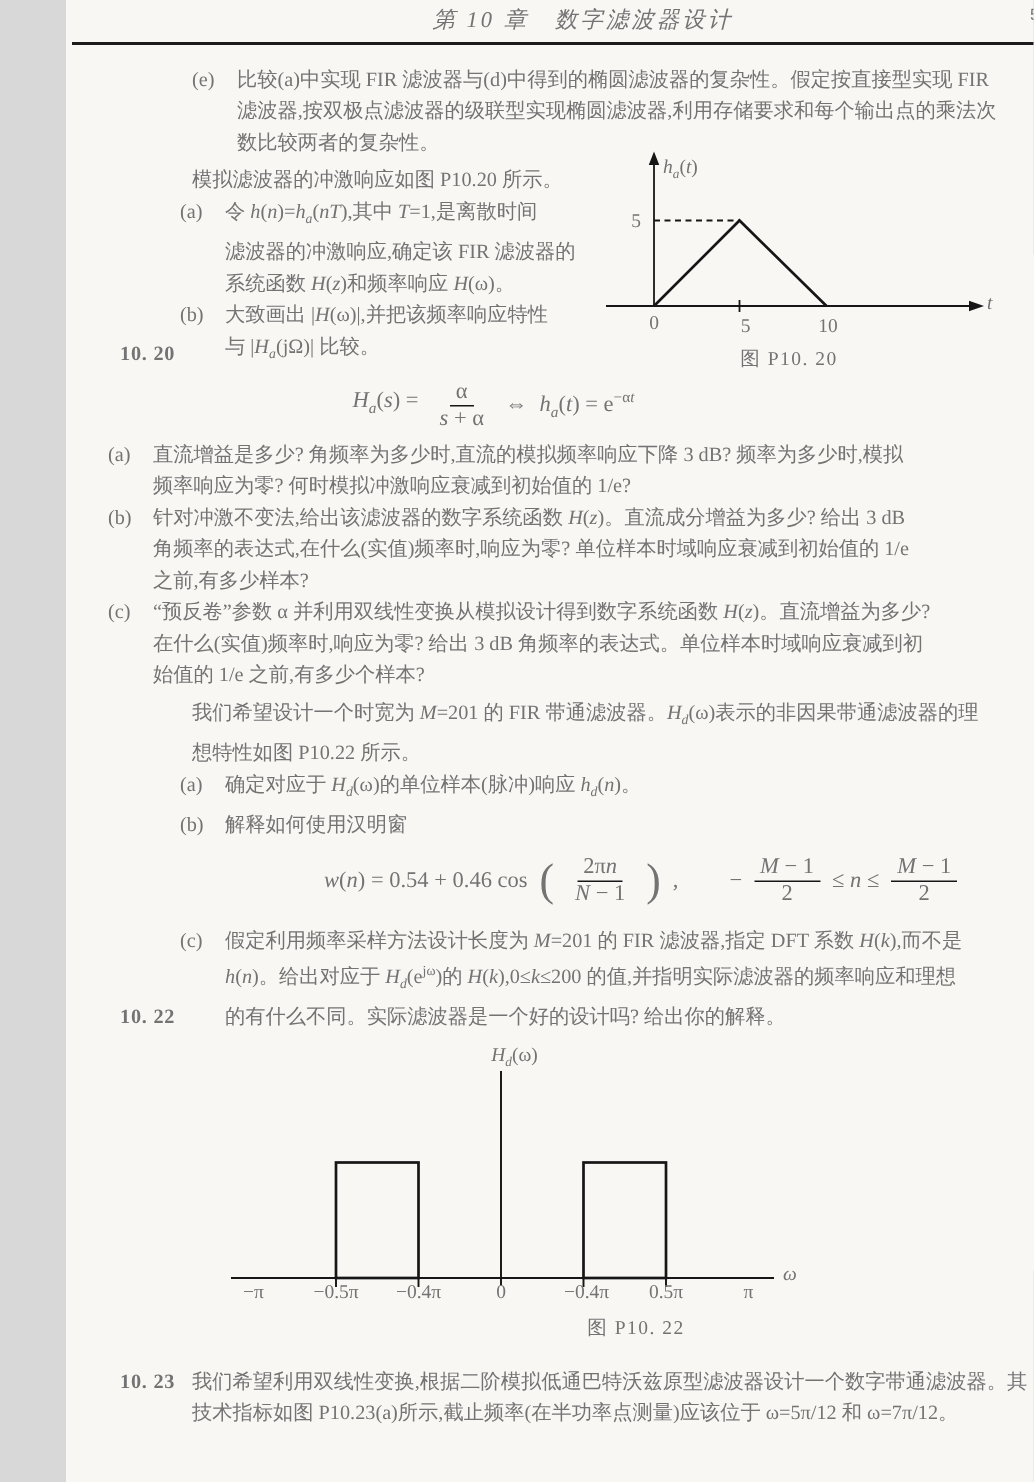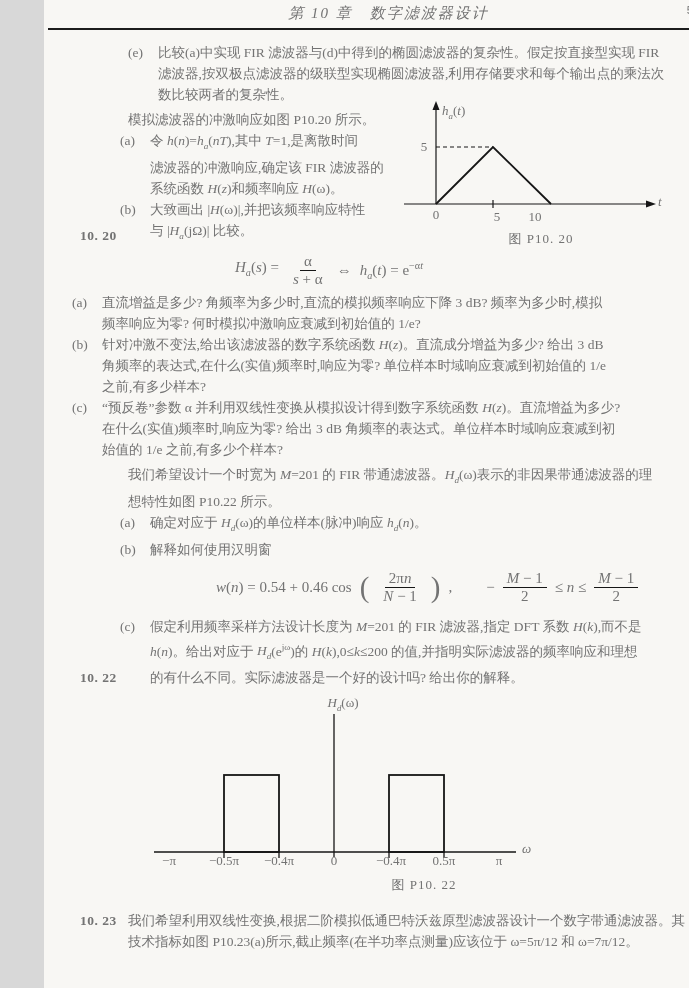--- a/index.html
+++ b/index.html
@@ -187,18 +187,18 @@
       <line x1="36" y1="104" x2="36" y2="8" stroke="#161616" stroke-width="1.2"></line>
       <polygon points="36,1 32.5,10 39.5,10" fill="#161616"></polygon>
       <polyline points="36,104 93,47 151,104" fill="none" stroke="#161616" stroke-width="1.8"></polyline>
       <line x1="36" y1="47" x2="93" y2="47" stroke="#161616" stroke-width="1.2" stroke-dasharray="4 3"></line>
       <line x1="93" y1="100" x2="93" y2="108" stroke="#161616" stroke-width="1.2"></line>
     </svg>
     <span class="flabel" style="left:42px;top:4px;"><i>h<sub>a</sub></i>(<i>t</i>)</span>
     <span class="flabel ctr" style="left:24px;top:40px;">5</span>
     <span class="flabel ctr" style="left:36px;top:108px;">0</span>
     <span class="flabel ctr" style="left:97px;top:110px;">5</span>
-    <span class="flabel ctr" style="left:135px;top:110px;">10</span>
+    <span class="flabel ctr" style="left:152px;top:110px;">10</span>
     <span class="flabel" style="left:258px;top:95px;font-style:italic;">t</span>
-    <span class="flabel ctr figcap" style="left:141px;top:132px;">图 P10. 20</span>
+    <span class="flabel ctr figcap" style="left:126px;top:132px;">图 P10. 20</span>
   </div>
 
 </div>
 
 </body></html>

